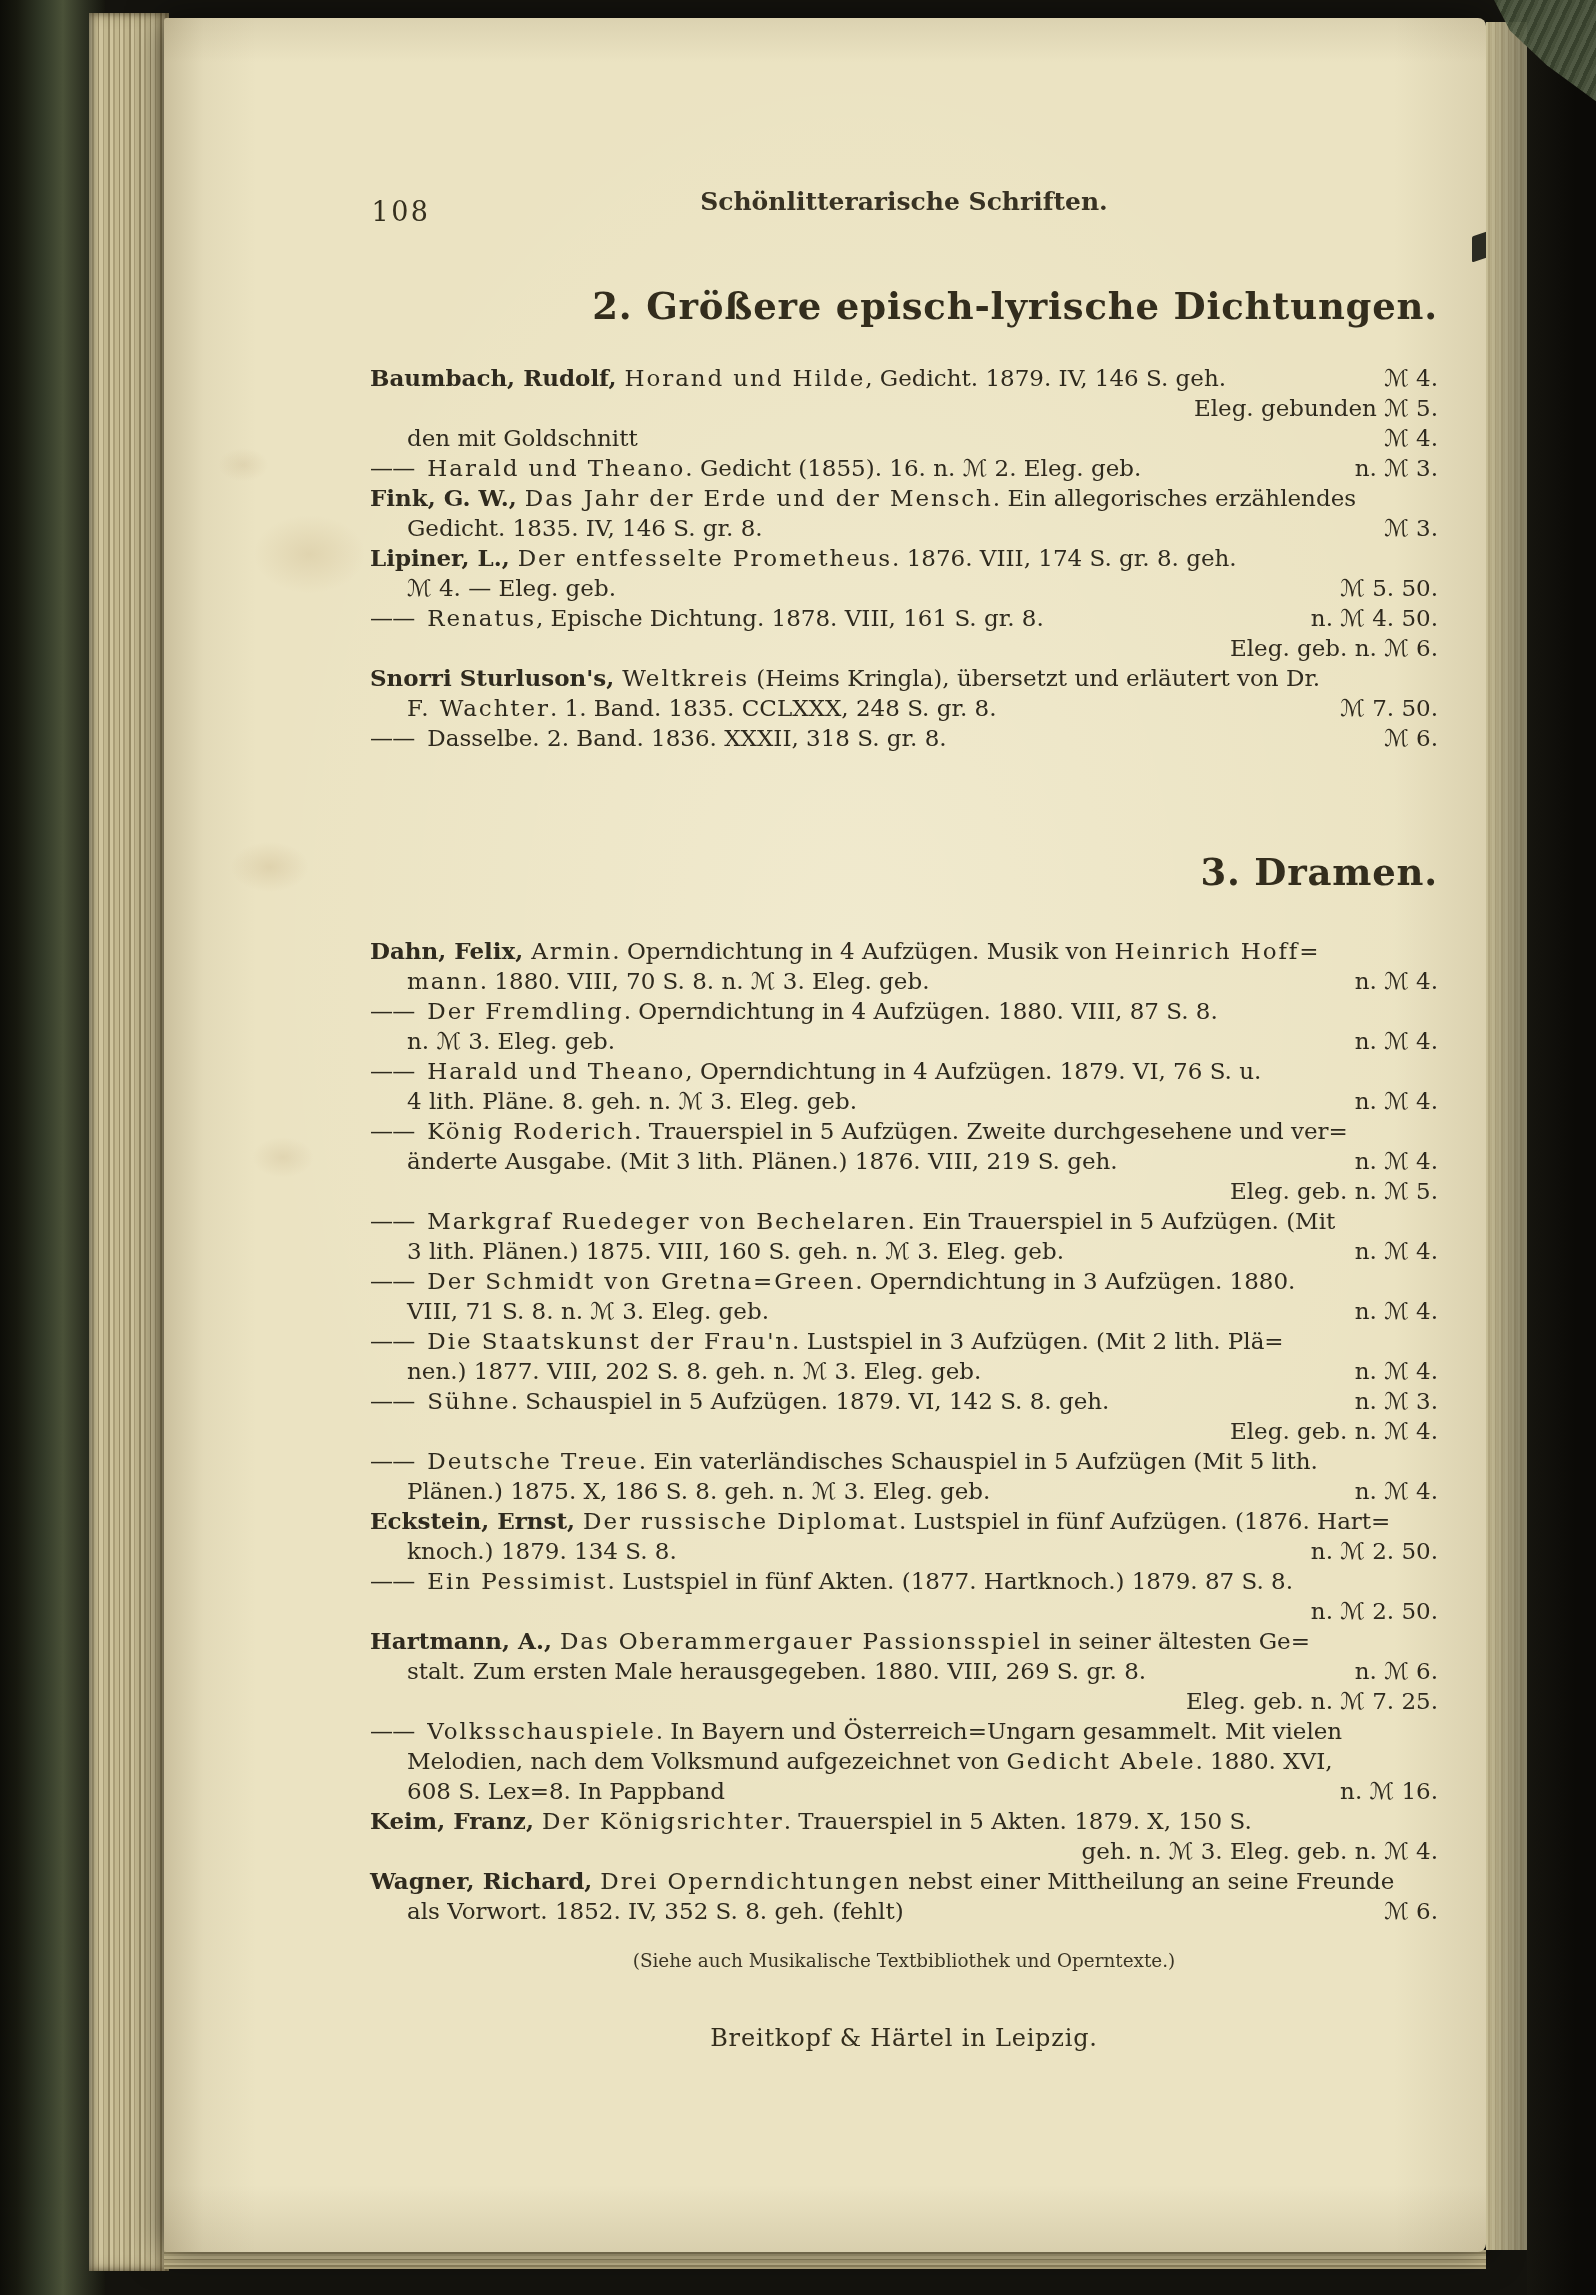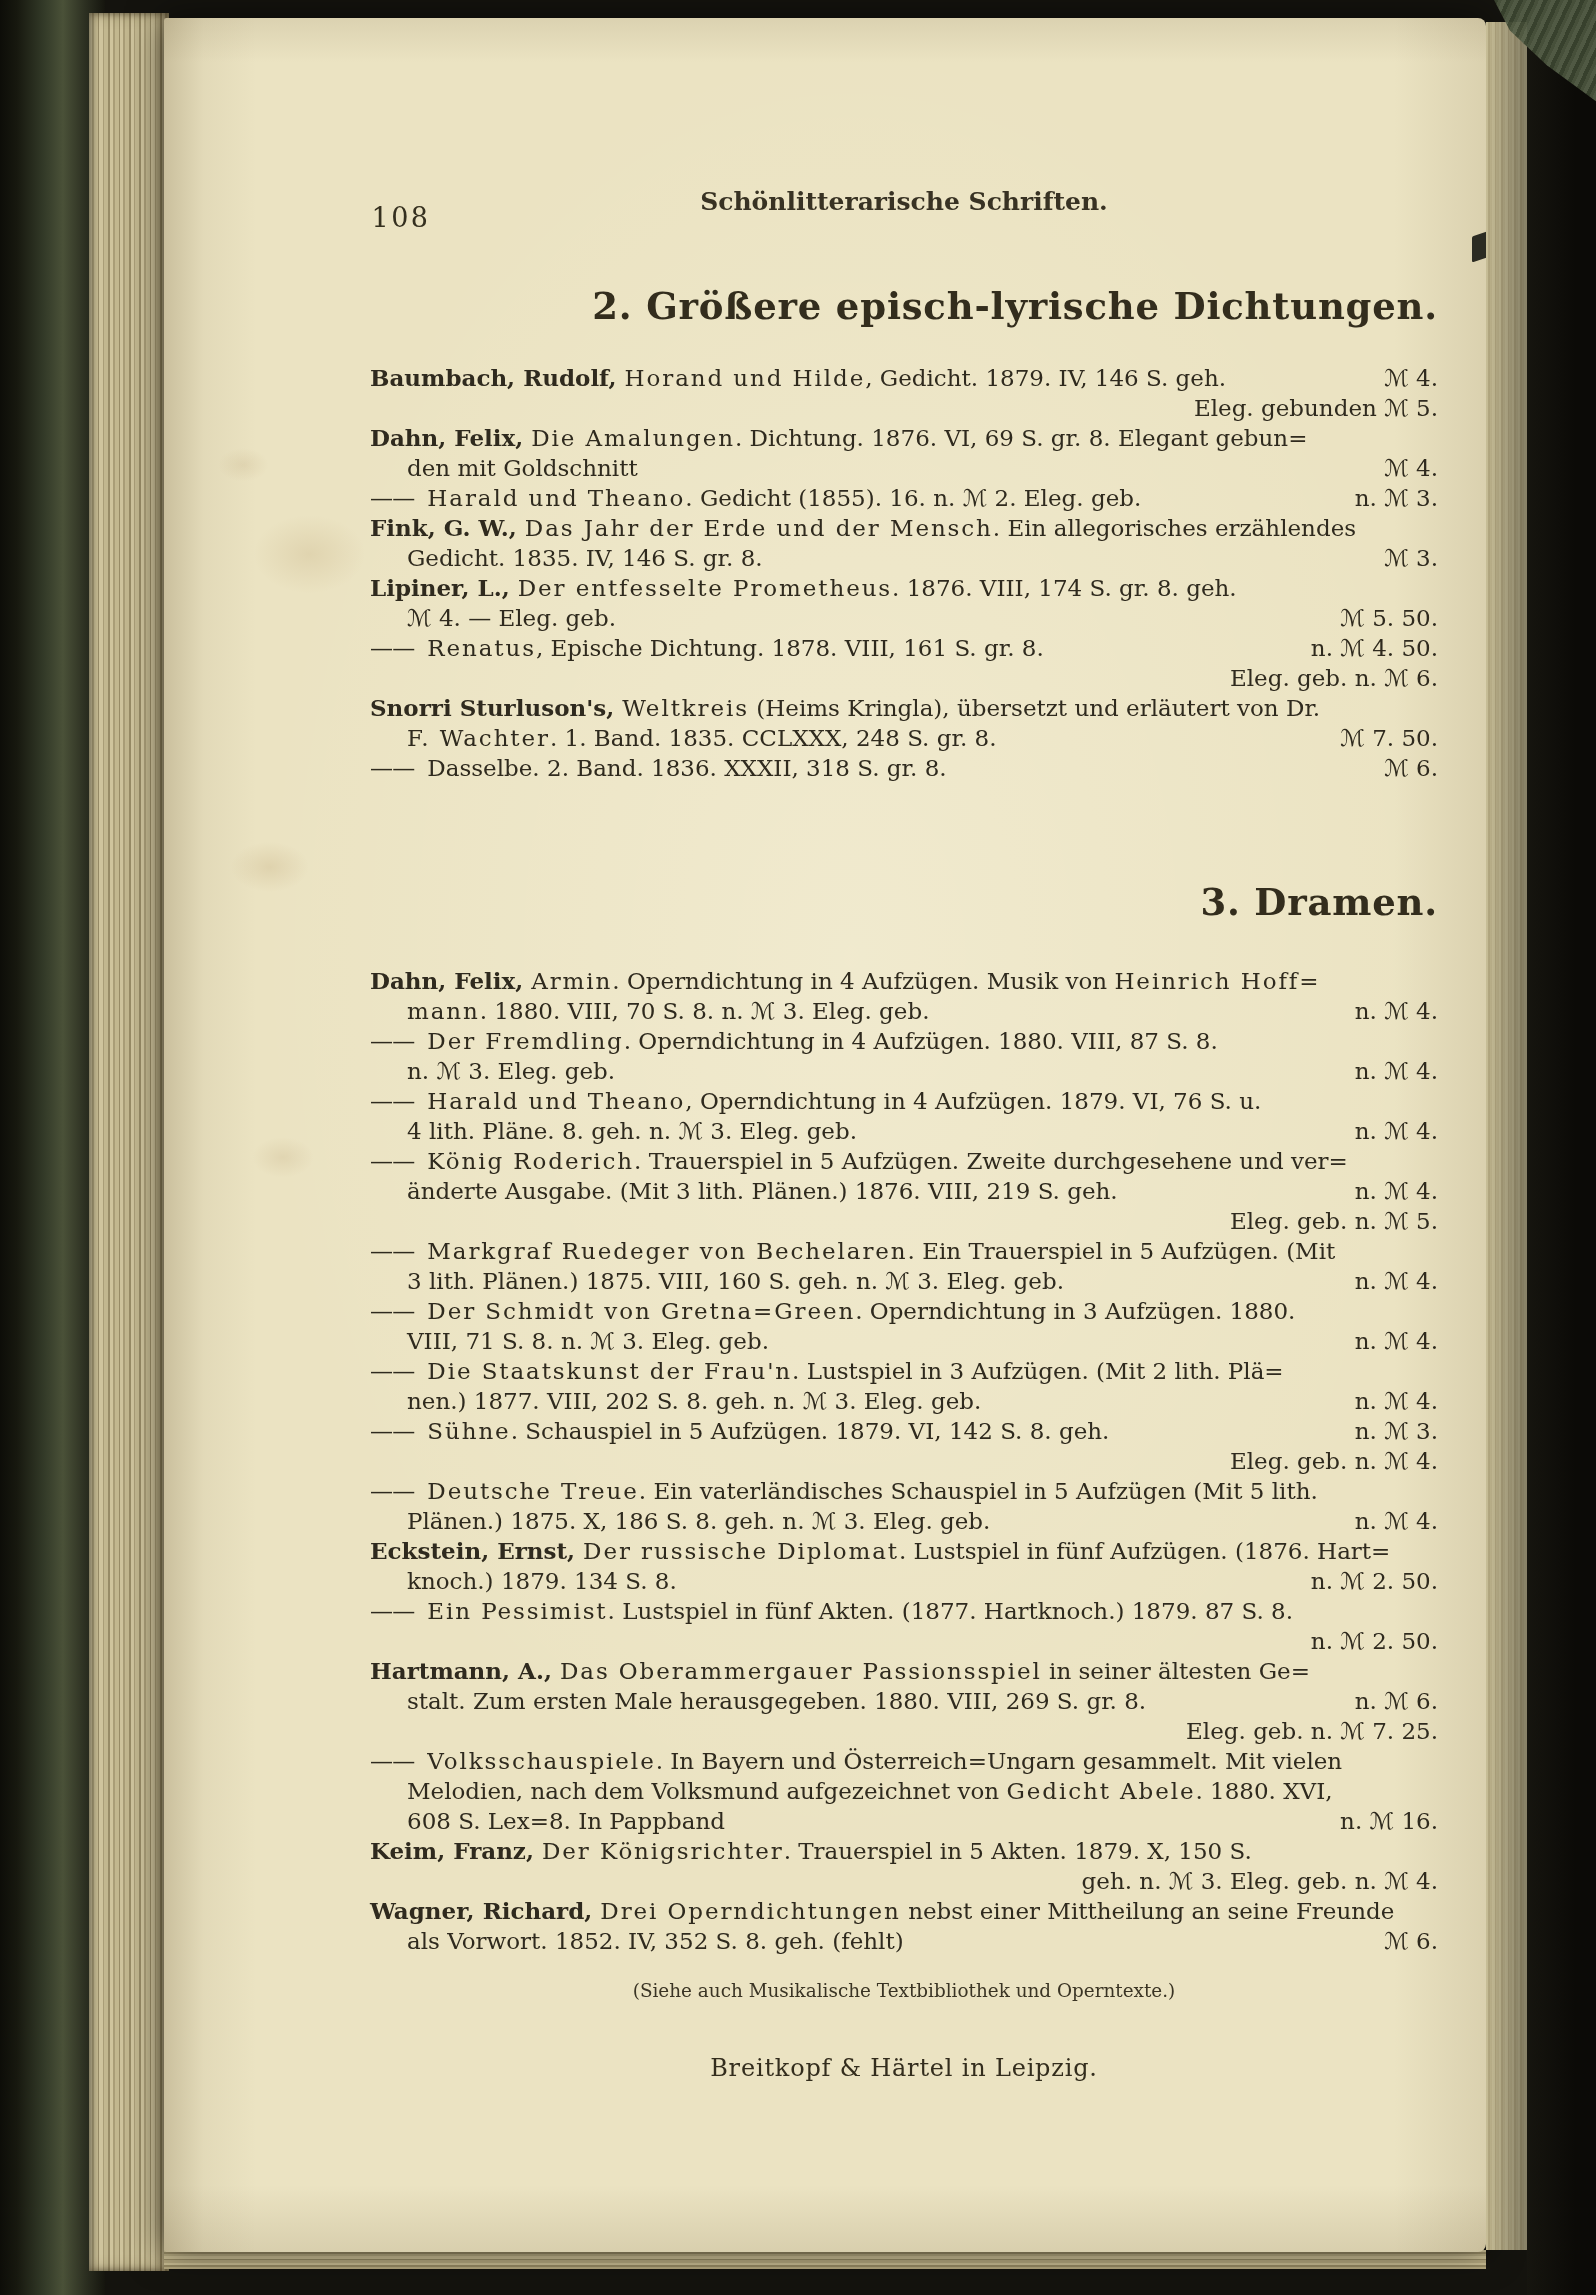--- a/index.html
+++ b/index.html
@@ -60,21 +60,21 @@
   .notch {
     position:absolute; left:1472px; top:233px; width:21px; height:25.5px;
     background:#2b2b22; transform:skewY(-18deg); border-radius:1.6px;
   }
 
   
   .page-inner { position:absolute; inset:0; padding:169px 48px 0 206px; }
 
   .running-head { position:relative; height:35px; }
   .pagenum {
-    position:absolute; left:1.6px; top:15px;
+    position:absolute; left:1.6px; top:9px;
     font-size:27px; letter-spacing:2.4px; color:#35301f;
   }
   .running-title {
     display:block; text-align:center; font-size:25px; font-weight:700; color:#383223;
   }
 
   .section-title {
     text-align:right; font-weight:700; font-size:37px; color:#332d1d;
     margin-top:62px; margin-bottom:35px; letter-spacing:0.8px;
   }
@@ -116,23 +116,20 @@
                 <div class="line">
                   <span class="ltext"><span class="seg-b">Baumbach, Rudolf, </span><span class="seg-sp">Horand und Hilde</span><span class="seg">, Gedicht. 1879. IV, 146 S. geh.</span></span>
                   <span class="price">ℳ 4.</span>
                 </div>
                 <div class="line">
                   <span class="ltext"></span>
                   <span class="price">Eleg. gebunden ℳ 5.</span>
                 </div>
               </div>
               <div class="entry">
-                <div class="line">
-                  <span class="ltext"><span class="seg-b">Dahn, Felix, </span><span class="seg-sp">Die Amalungen</span><span class="seg">. Dichtung. 1876. VI, 69 S. gr. 8. Elegant gebun=</span></span>
-                </div>
                 <div class="line ind">
                   <span class="ltext"><span class="seg">den mit Goldschnitt</span></span>
                   <span class="price">ℳ 4.</span>
                 </div>
               </div>
               <div class="entry">
                 <div class="line">
                   <span class="ltext"><span class="seg-d">—— </span><span class="seg-sp">Harald und Theano</span><span class="seg">. Gedicht (1855). 16. n. ℳ 2. Eleg. geb.</span></span>
                   <span class="price">n. ℳ 3.</span>
                 </div>

